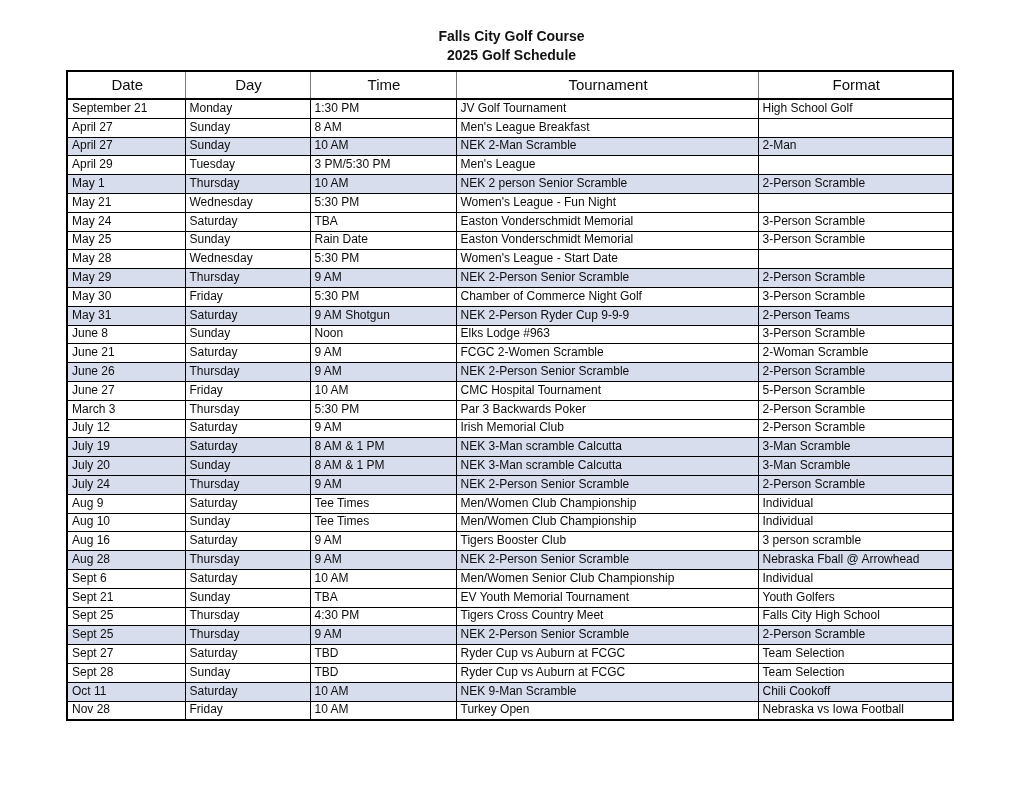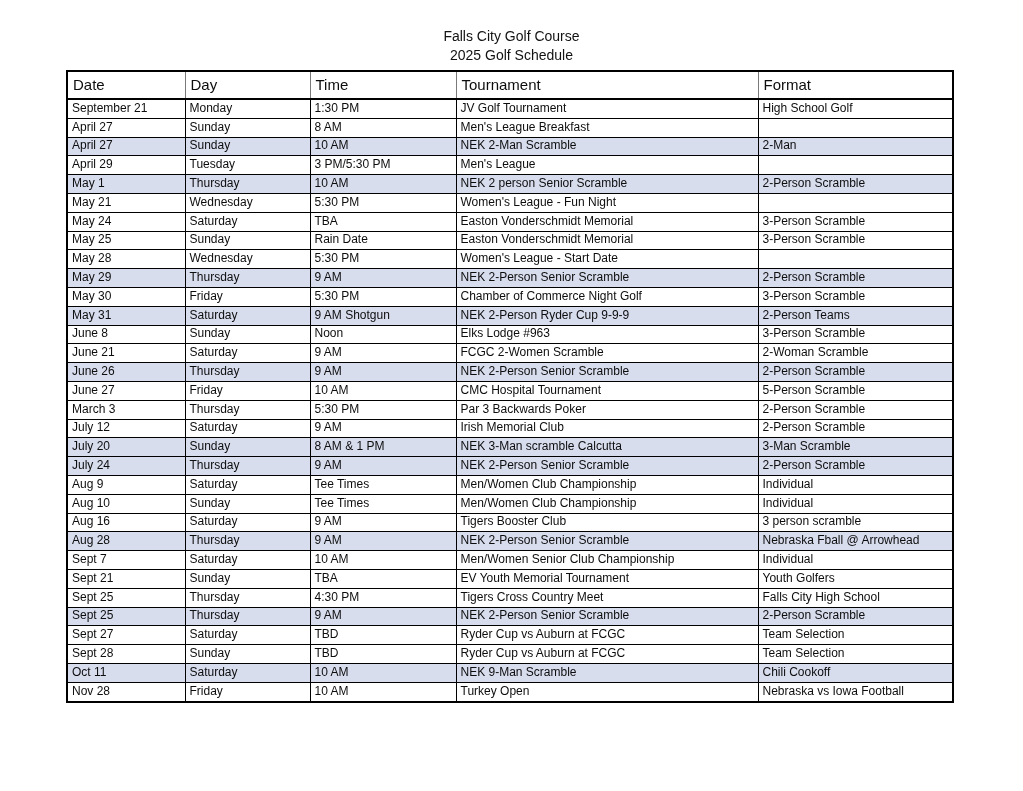--- a/index.html
+++ b/index.html
@@ -18,39 +18,39 @@
   }
   .doc-title {
     position: absolute;
     top: 27px;
     left: 0;
     width: 100%;
     text-align: center;
   }
   .doc-title .line {
     font-size: 14px;
-    font-weight: normal;
+    font-weight: bold;
     line-height: 19px;
     color: #121212;
   }
   table.schedule {
     position: absolute;
     left: 66px;
     top: 70px;
     width: 886px;
     border-collapse: collapse;
     table-layout: fixed;
     border: 2px solid #000000;
   }
   table.schedule th {
     border-bottom: 2px solid #000000;
     border-left: 1px solid #7a7a7a;
     font-size: 15px;
     font-weight: normal;
-    text-align: left;
+    text-align: center;
     padding: 2px 3px 3px 5px;
     height: 21px;
     color: #0d0d0d;
     white-space: nowrap;
     overflow: hidden;
   }
   table.schedule th:first-child {
     border-left: none;
   }
   table.schedule td {
@@ -215,27 +215,34 @@
           <td>2-Person Scramble</td>
         </tr>
         <tr>
           <td>July 12</td>
           <td>Saturday</td>
           <td>9 AM</td>
           <td>Irish Memorial Club</td>
           <td>2-Person Scramble</td>
         </tr>
         <tr class="hl">
-          <td>July 20</td>
-          <td>Sunday</td>
+          <td>July 19</td>
+          <td>Saturday</td>
           <td>8 AM &amp; 1 PM</td>
           <td>NEK 3-Man scramble Calcutta</td>
           <td>3-Man Scramble</td>
         </tr>
         <tr class="hl">
+          <td>July 20</td>
+          <td>Sunday</td>
+          <td>8 AM &amp; 1 PM</td>
+          <td>NEK 3-Man scramble Calcutta</td>
+          <td>3-Man Scramble</td>
+        </tr>
+        <tr class="hl">
           <td>July 24</td>
           <td>Thursday</td>
           <td>9 AM</td>
           <td>NEK 2-Person Senior Scramble</td>
           <td>2-Person Scramble</td>
         </tr>
         <tr>
           <td>Aug 9</td>
           <td>Saturday</td>
           <td>Tee Times</td>
@@ -257,21 +264,21 @@
           <td>3 person scramble</td>
         </tr>
         <tr class="hl">
           <td>Aug 28</td>
           <td>Thursday</td>
           <td>9 AM</td>
           <td>NEK 2-Person Senior Scramble</td>
           <td>Nebraska Fball @ Arrowhead</td>
         </tr>
         <tr>
-          <td>Sept 7</td>
+          <td>Sept 6</td>
           <td>Saturday</td>
           <td>10 AM</td>
           <td>Men/Women Senior Club Championship</td>
           <td>Individual</td>
         </tr>
         <tr>
           <td>Sept 21</td>
           <td>Sunday</td>
           <td>TBA</td>
           <td>EV Youth Memorial Tournament</td>

